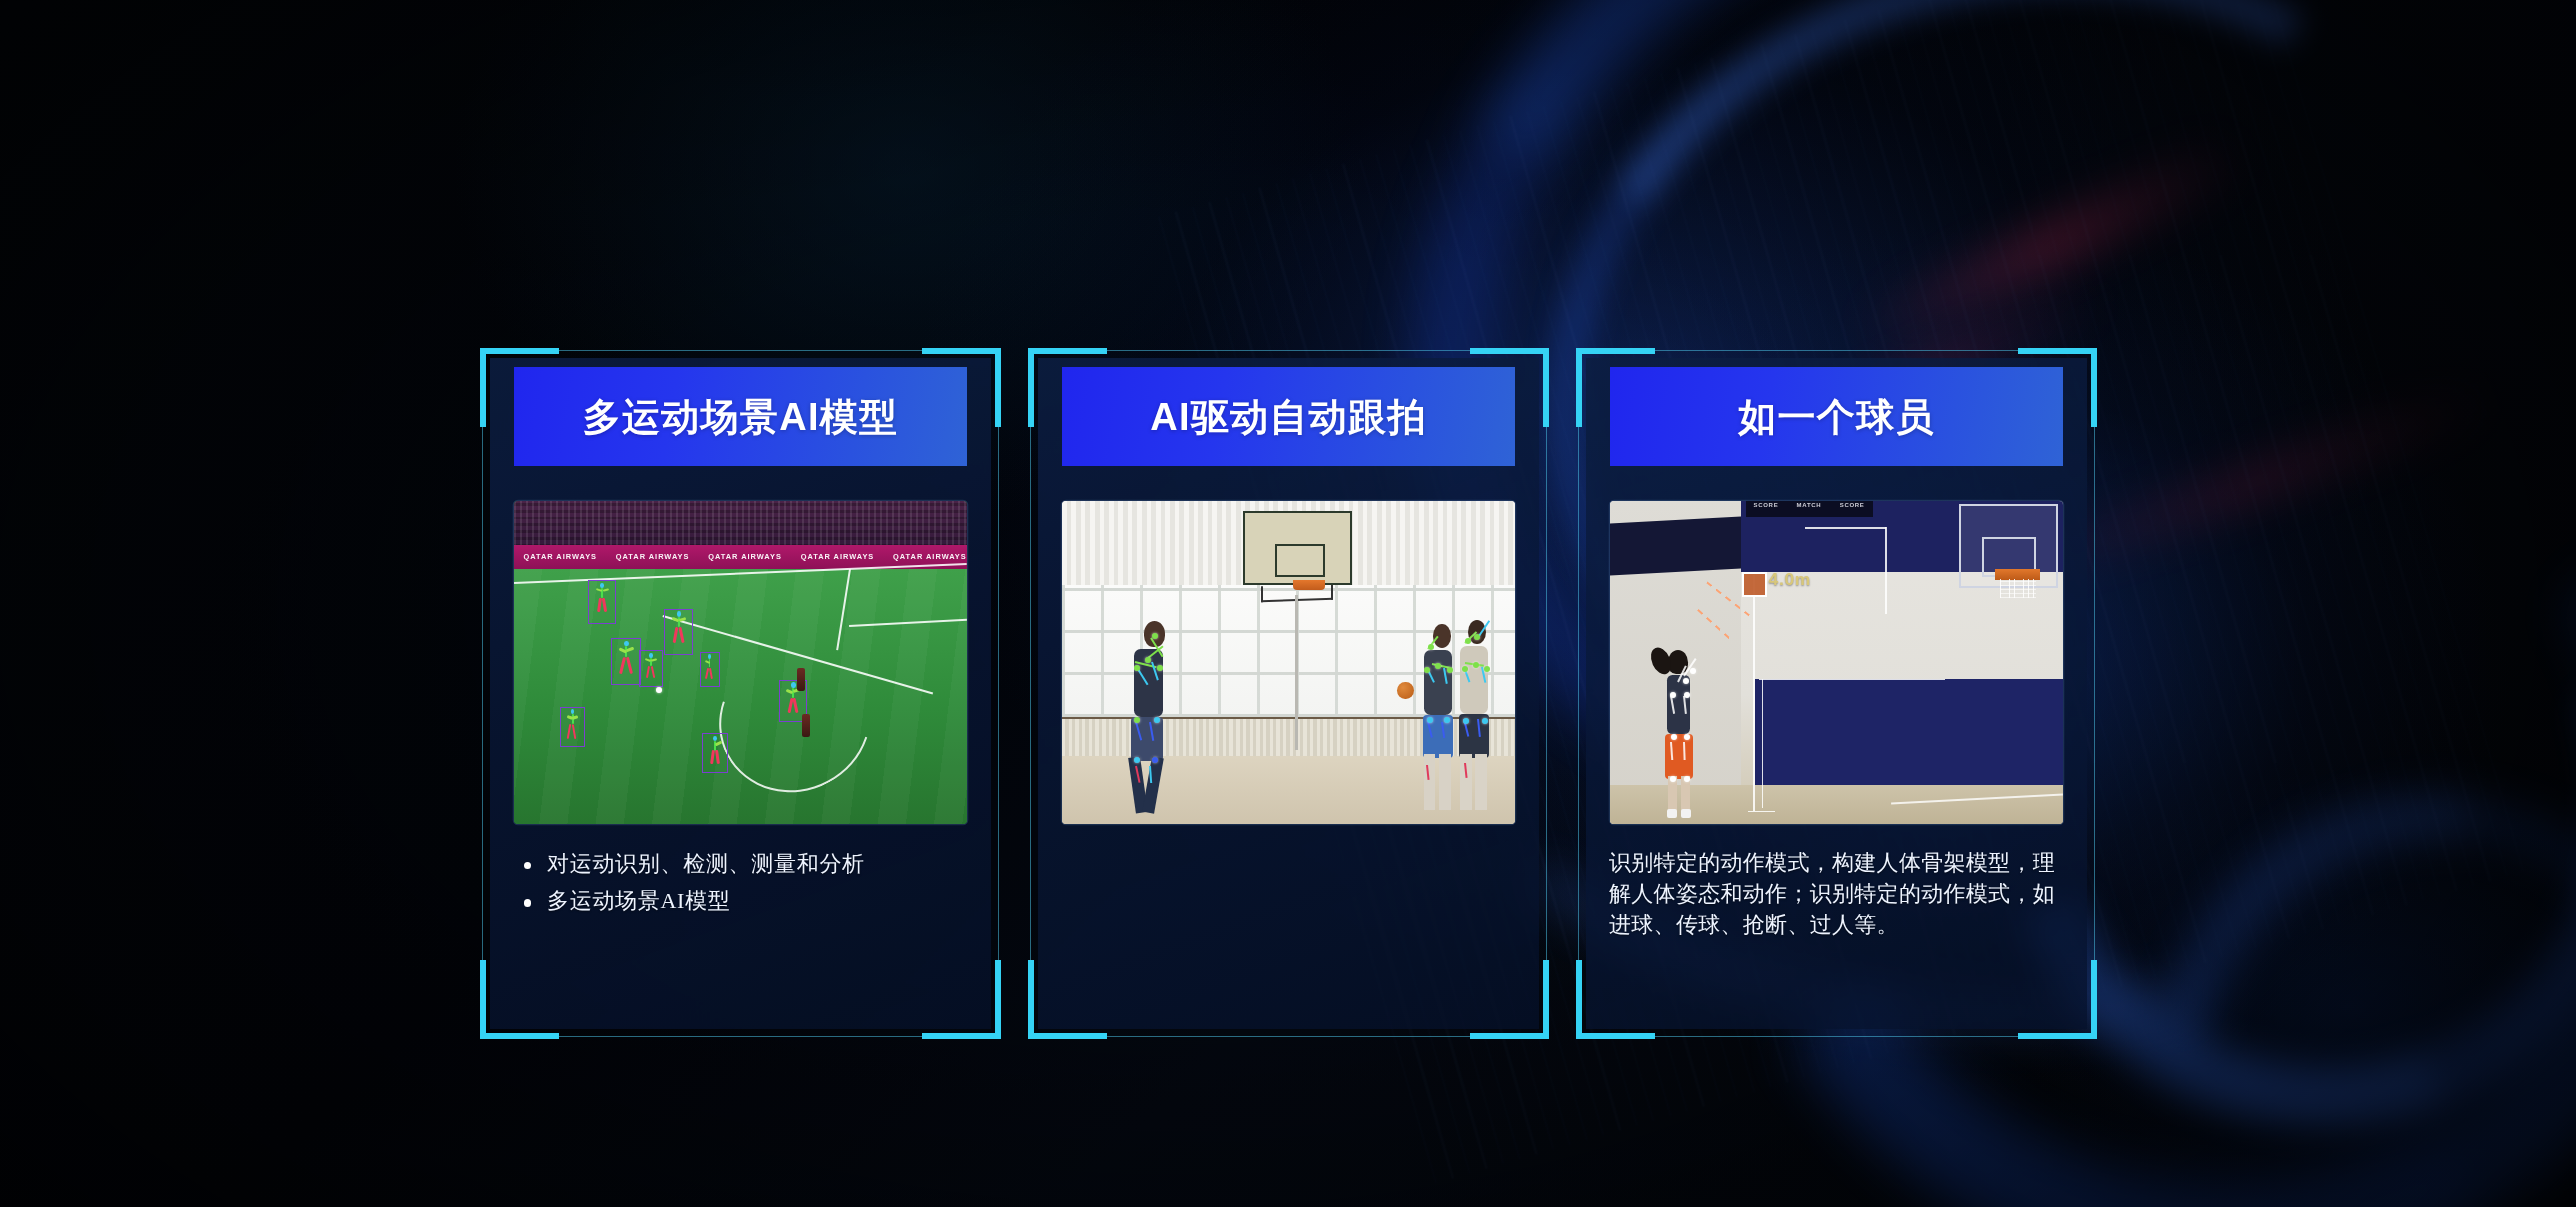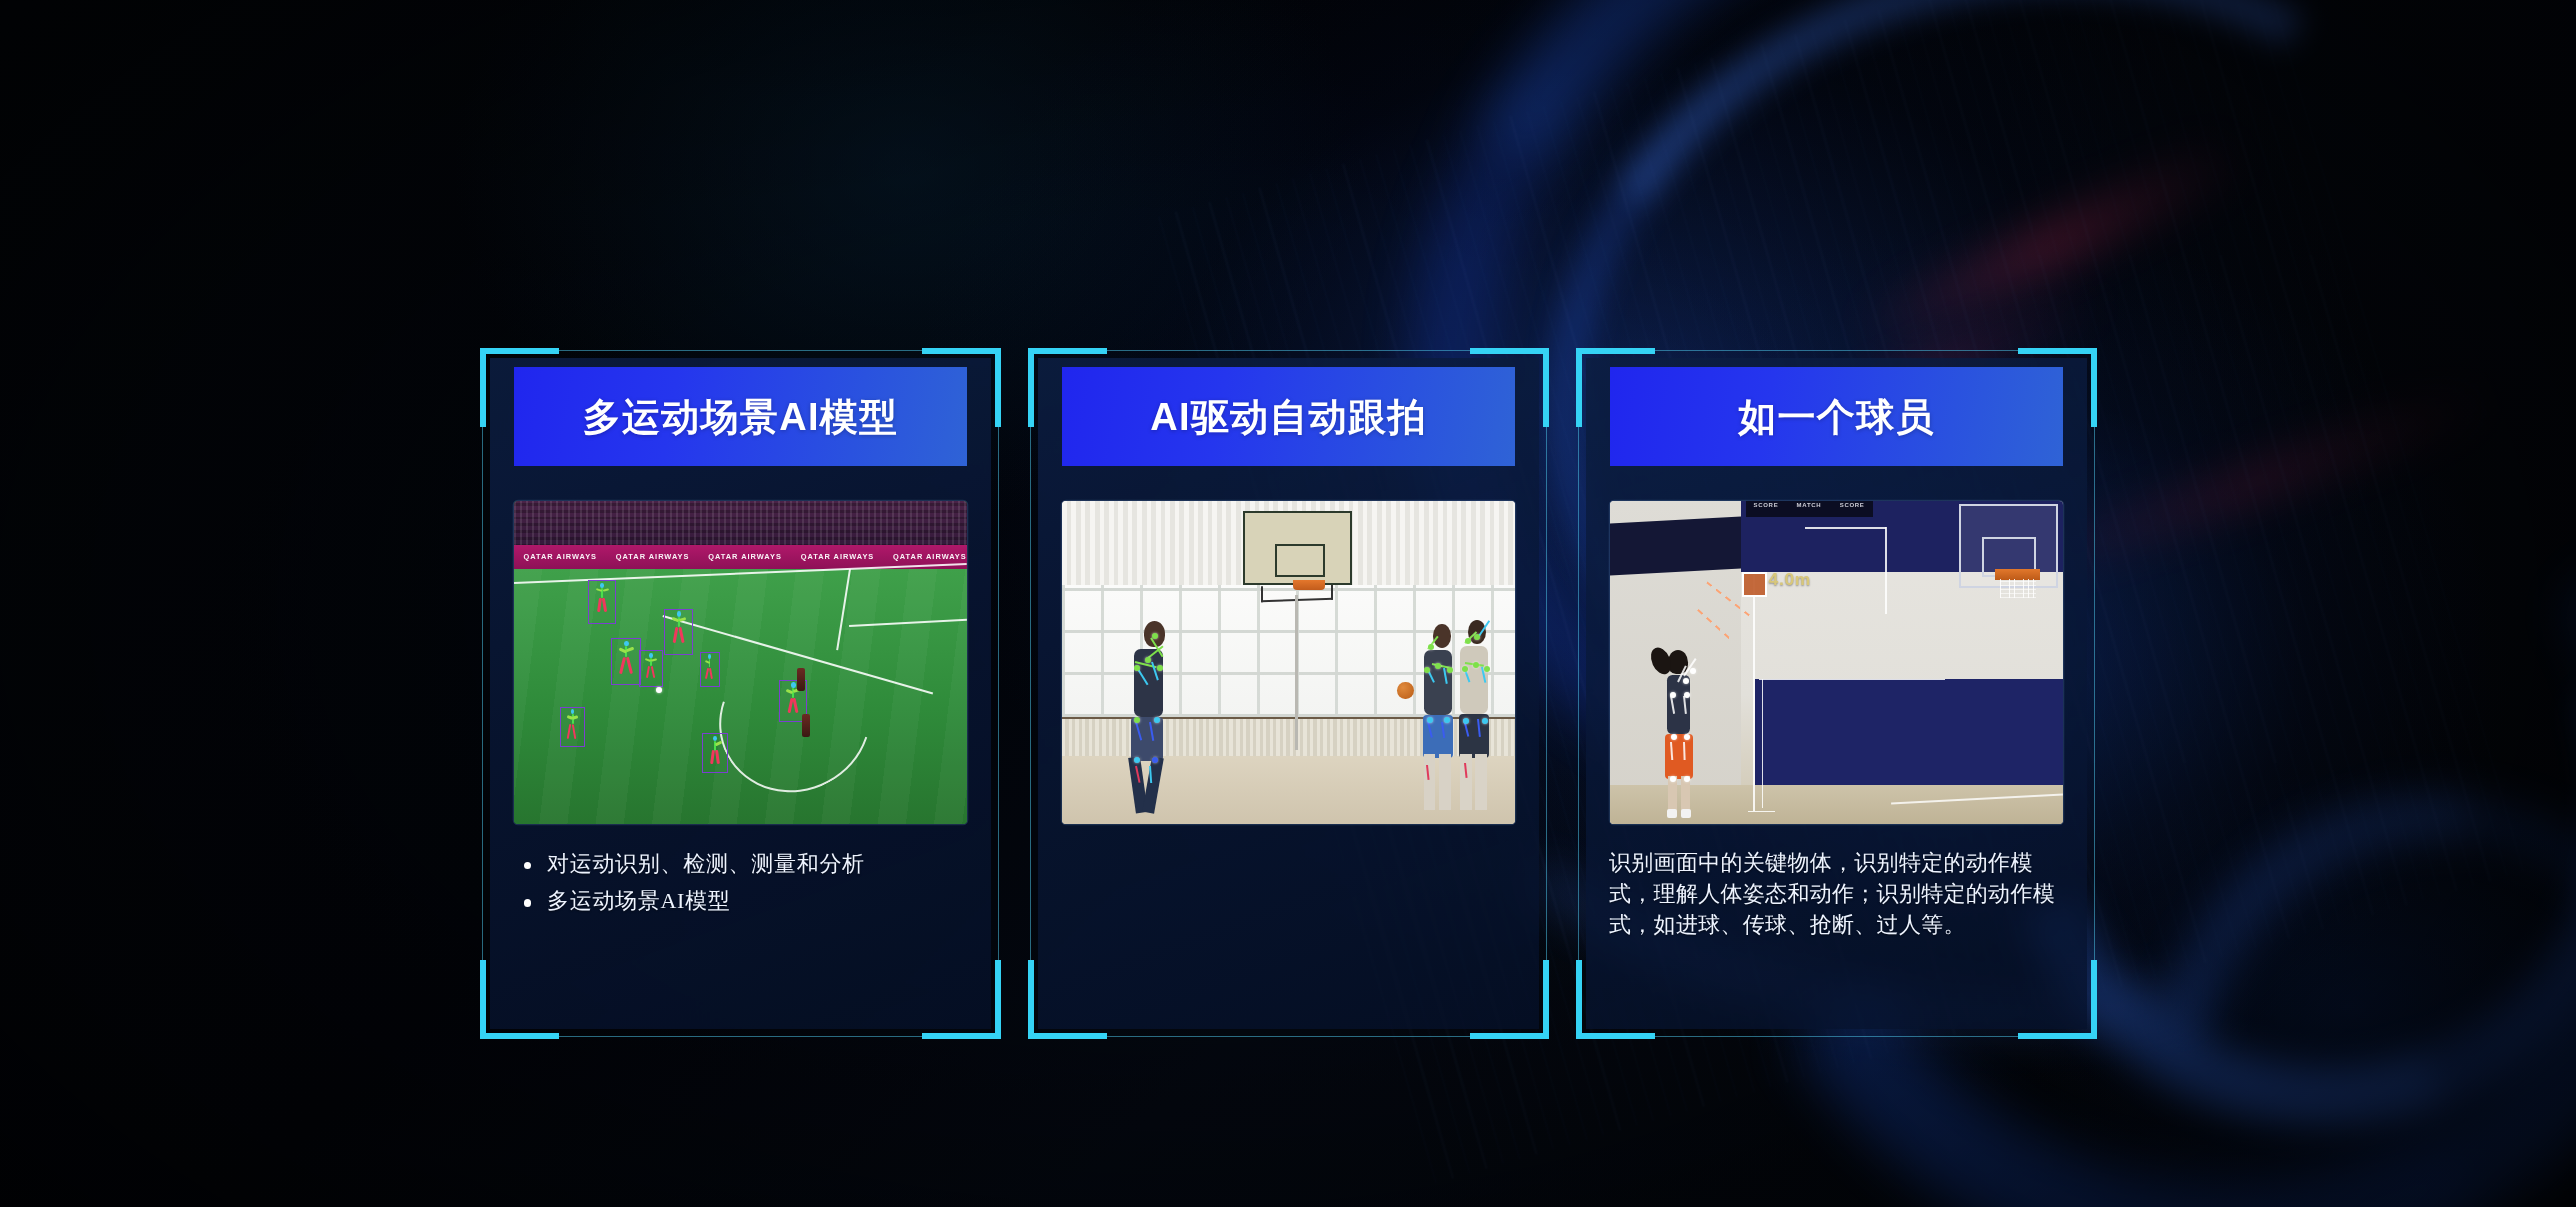--- a/index.html
+++ b/index.html
@@ -534,20 +534,20 @@
               <span class="kp" style="left:56%;top:28%;"></span>
               <span class="kp" style="left:34%;top:52%;"></span>
               <span class="kp" style="left:56%;top:52%;"></span>
               <span class="kp" style="left:32%;top:76%;"></span>
               <span class="kp" style="left:56%;top:76%;"></span>
             </div>
           </div>
         </div>
 
         <div class="card-body">
-          <p class="para compact">识别画面中的关键物体，识别特定的动作模式，理解人体姿态和动作；识别特定的动作模式，如进球、传球、抢断、过人等。</p>
+          <p class="para compact">识别特定的动作模式，构建人体骨架模型，理解人体姿态和动作；识别特定的动作模式，如进球、传球、抢断、过人等。</p>
         </div>
       </div>
     </div>
 
   </div>
 </div>
 
 
 </body></html>

